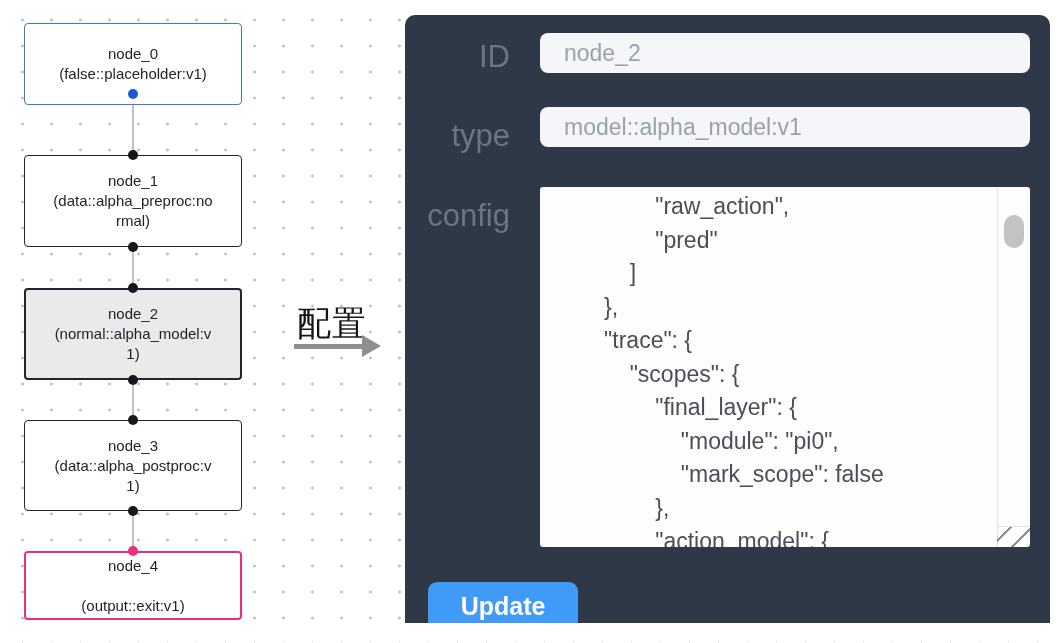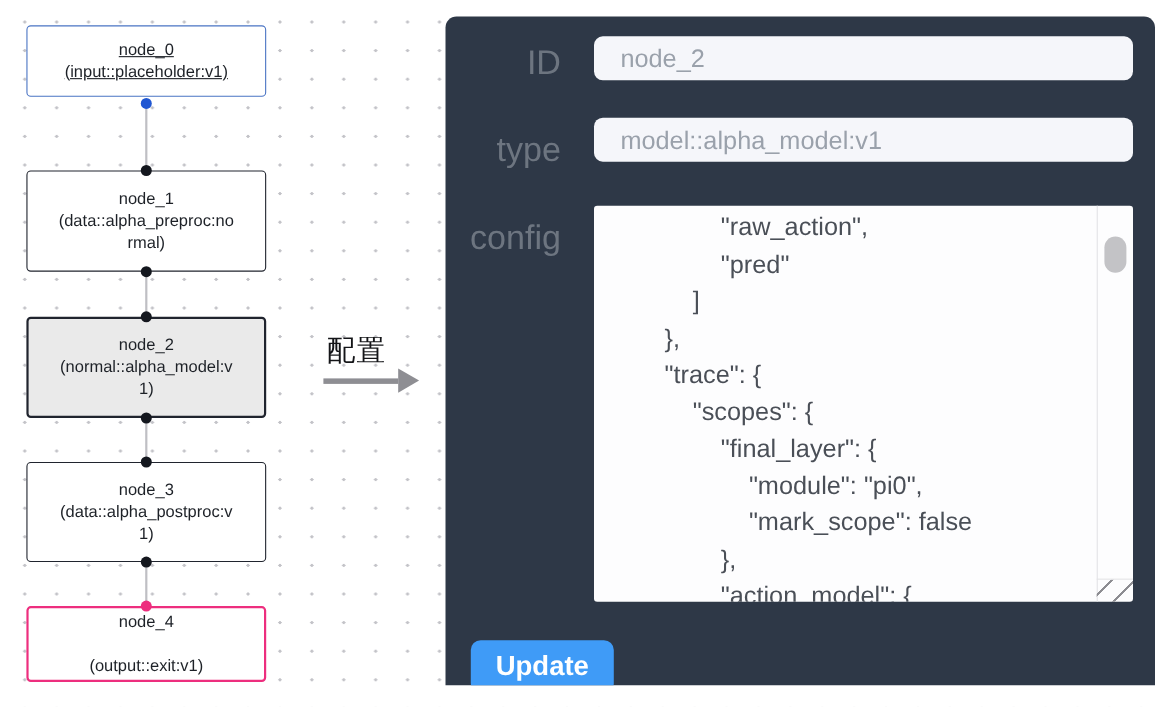--- a/index.html
+++ b/index.html
@@ -29,42 +29,42 @@
     border: 1.5px solid var(--default_node_border, #20242e);
     border-radius: 4px;
     display: flex; flex-direction: column; justify-content: center;
     text-align: center;
     padding: 4px 27px;
     font-size: 15px; line-height: 20px; color: #1d2127;
     word-break: break-all;
     z-index: 2;
   }
   .node .node-id { font-weight: 400; }
-  .node-0 { top: 23px;  height: 65px; border-color: var(--input_node_border, #4a74c4); text-decoration: underline; }
+  .node-0 { top: 23px;  height: 82px; border-color: var(--input_node_border, #4a74c4); }
   .node-1 { top: 155px; height: 92px; }
   .node-2 { top: 288px; height: 92px; background: var(--selected_node_bg, #eaeaea);
             border-width: 2px; }
   .node-3 { top: 420px; height: 91px; }
   .node-4 { top: 551px; height: 69px; border-color: var(--output_node_border, #ed2e7e);
             border-width: 2px; gap: 20px; }
   .handle {
     position: absolute; width: 10px; height: 10px; border-radius: 50%;
     background: var(--handle_default, #14171e);
     left: 128px; z-index: 3;
   }
   .h-n0b { top: 89px;  background: var(--handle_input, #2057d2); }
   .h-n1t { top: 150px; } .h-n1b { top: 242px; }
   .h-n2t { top: 283px; } .h-n2b { top: 375px; }
   .h-n3t { top: 415px; } .h-n3b { top: 506px; }
   .h-n4t { top: 546px; background: var(--handle_output, #ed2e7e); }
 
   
   .transition-label {
     position: absolute; left: 297px; top: 301px;
-    font-size: 26px; color: #141518; letter-spacing: 1px;
+    font-size: 34px; color: #141518; letter-spacing: 1px;
     z-index: 2;
   }
   .arrow-shaft {
     position: absolute; left: 294px; top: 344px; width: 68px; height: 5px;
     background: var(--arrow_gray, #8e8e93); z-index: 2;
   }
   .arrow-head {
     position: absolute; left: 362px; top: 335px;
     width: 0; height: 0;
     border-left: 19px solid var(--arrow_gray, #8e8e93);
@@ -121,39 +121,39 @@
   }
   .config-resize-corner {
     position: absolute; right: 0; bottom: 0; width: 33px; height: 21px;
     border-top: 1px solid #e3e3e6;
     background:
       repeating-linear-gradient(135deg,
         transparent 0 9px, #8d8d92 9px 11px, transparent 11px 15px);
     background-position: right bottom;
   }
   .update-button {
-    position: absolute; left: 23px; top: 567px; width: 130px; height: 48px;
+    position: absolute; left: 23px; top: 567px; width: 150px; height: 48px;
     background: var(--button_blue, #3f9bf7);
     border: none; border-radius: 9px;
     font-family: "Liberation Sans", sans-serif;
     font-size: 25px; font-weight: bold; color: #ffffff;
     text-align: center; line-height: 44px;
     cursor: pointer;
   }
 </style>
 </head>
 <body>
 
 <div class="canvas-bg"></div>
 
 <div class="edge-line"></div>
 
 <div class="node node-0">
   <div class="node-id">node_0</div>
-  <div class="node-type">(input::placeholder:v1)</div>
+  <div class="node-type">(false::placeholder:v1)</div>
 </div>
 <div class="node node-1">
   <div class="node-id">node_1</div>
   <div class="node-type">(data::alpha_preproc:normal)</div>
 </div>
 <div class="node node-2">
   <div class="node-id">node_2</div>
   <div class="node-type">(normal::alpha_model:v1)</div>
 </div>
 <div class="node node-3">

